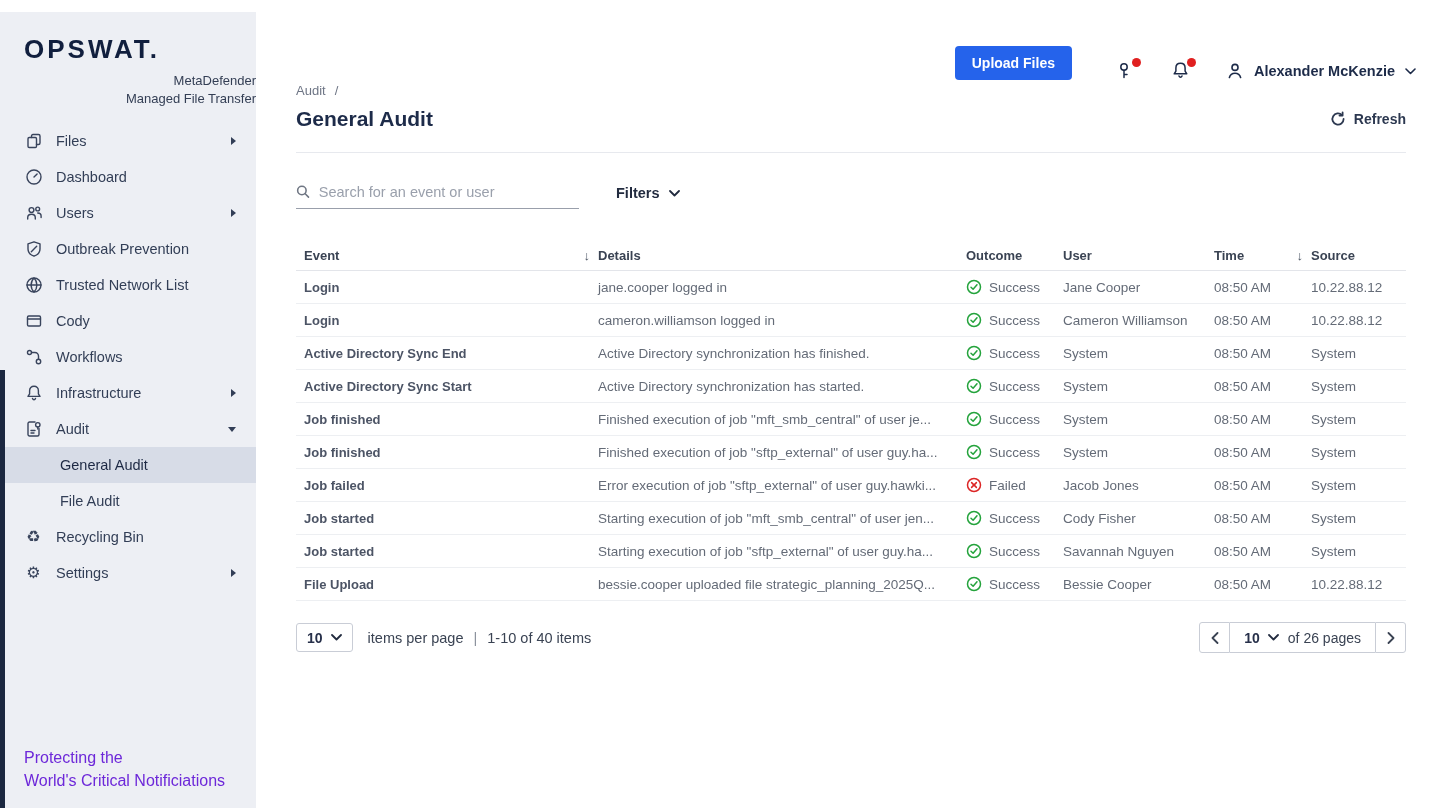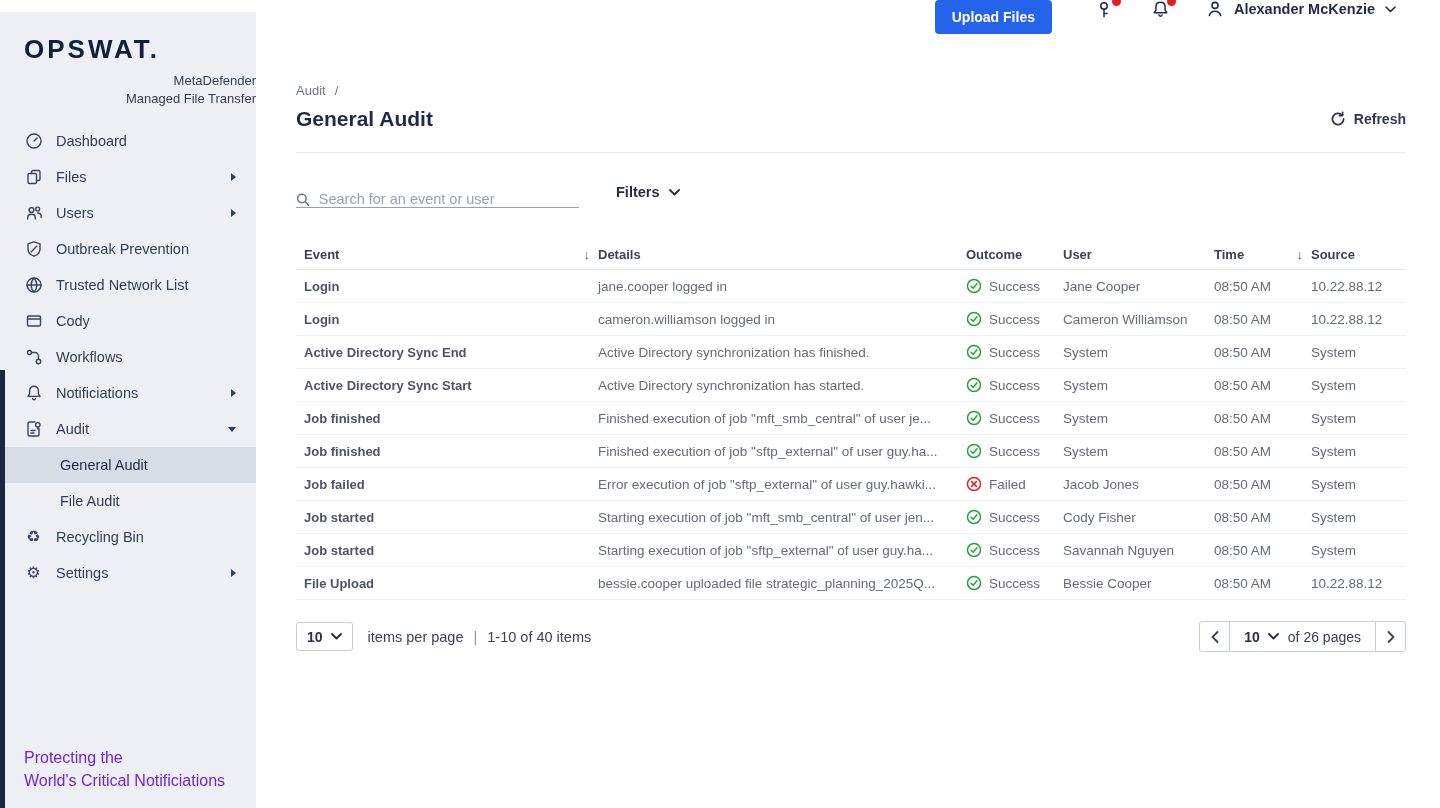--- a/index.html
+++ b/index.html
@@ -25,21 +25,21 @@
   .chev-down-solid { margin-left:auto; width:0; height:0; border-top:5px solid #323e56;
     border-left:4px solid transparent; border-right:4px solid transparent; }
   .sub-item { height:36px; display:flex; align-items:center; padding-left:60px;
     font-size:14.5px; color:#323e56; cursor:pointer; }
   .sub-item.selected { background:#d7dce7; color:#1d2944; }
   .tagline { position:absolute; left:24px; bottom:28px; font-size:16px; line-height:1.45; color:#6d28d9; }
   .scroll-strip { position:absolute; left:0; top:358px; width:5px; height:450px; background:#1b2740; }
 
   
   .main { position:absolute; left:256px; top:0; width:1184px; height:808px; background:#fff; }
-  .topbar { height:80px; display:flex; align-items:flex-start; justify-content:flex-end; padding-right:44px; }
+  .topbar { height:80px; display:flex; align-items:flex-end; justify-content:flex-end; padding-right:24px; }
   .upload-btn { background:#2563eb; color:#fff; border:none; border-radius:4px;
     font-family:inherit; font-size:14px; font-weight:700; padding:9px 17px; margin-right:44px; cursor:pointer; }
   .icon-btn { position:relative; margin-right:36px; cursor:pointer; display:flex; }
   .icon-btn svg { width:19px; height:19px; stroke:#1d2b49; fill:none; stroke-width:1.5;
     stroke-linecap:round; stroke-linejoin:round; }
   .badge-dot { position:absolute; top:-3px; right:-6px; width:9px; height:9px;
     background:#e02020; border-radius:50%; }
   .user-menu { display:flex; align-items:center; gap:10px; cursor:pointer; }
   .user-menu svg { stroke:#1d2b49; fill:none; stroke-width:1.6; stroke-linecap:round; stroke-linejoin:round; }
   .user-name { font-size:14.5px; font-weight:700; color:#1d2b49; }
@@ -49,22 +49,22 @@
   .crumb-link { cursor:pointer; }
   .title-row { margin-top:9px; display:flex; align-items:center; justify-content:space-between; }
   .page-title { font-size:21px; font-weight:700; color:#1d2b49; }
   .refresh { display:flex; align-items:center; gap:8px; cursor:pointer;
     font-size:14px; font-weight:700; color:#2c3850; }
   .refresh svg { width:16px; height:16px; stroke:#2c3850; fill:none; stroke-width:1.8;
     stroke-linecap:round; stroke-linejoin:round; }
   .divider { margin-top:21px; border-bottom:1px solid #e7e9ee; }
 
   .toolbar { margin-top:31px; display:flex; align-items:flex-end; }
-  .search { width:283px; display:flex; align-items:flex-end; gap:9px;
-    border-bottom:1px solid #999fab; }
+  .search { width:283px; display:flex; align-items:flex-start; gap:9px;
+    border-bottom:1px solid #999fab; padding-bottom:8px; }
   .search svg { width:15px; height:15px; stroke:#6f7683; fill:none; stroke-width:1.7; stroke-linecap:round; }
   .search input { border:none; outline:none; background:transparent; width:100%;
     font-family:inherit; font-size:14.5px; color:#333e54; }
   .search input::placeholder { color:#9aa0ac; }
   .filters { margin-left:37px; padding-bottom:8px; display:flex; align-items:center; gap:9px;
     font-size:14.5px; font-weight:700; color:#222b3f; cursor:pointer; }
   .chev-svg { width:11px; height:7px; stroke:#222b3f; fill:none; stroke-width:1.8;
     stroke-linecap:round; stroke-linejoin:round; }
 
   
@@ -112,35 +112,35 @@
     <div class="product">
       <div>MetaDefender</div>
       <div>Managed File Transfer</div>
     </div>
   </div>
 
   <div class="nav">
     <div class="nav-item">
       <span class="nicon">
           <svg viewBox="0 0 18 18">
+            <rect x="3" y="5.5" width="8.5" height="10" rx="1.2"></rect>
+            <path d="M6.5 5.5V4c0-.8.6-1.5 1.5-1.5h5.5c.8 0 1.5.7 1.5 1.5v7c0 .8-.7 1.5-1.5 1.5h-2"></path>
+          </svg>
+        </span>
+      <span>Files</span>
+      <span class="chev-right"></span>
+    </div>
+    <div class="nav-item">
+      <span class="nicon">
+          <svg viewBox="0 0 18 18">
             <circle cx="9" cy="9" r="7"></circle>
             <path d="M9 9l3.1-3.1"></path>
           </svg>
         </span>
       <span>Dashboard</span>
-    </div>
-    <div class="nav-item">
-      <span class="nicon">
-          <svg viewBox="0 0 18 18">
-            <rect x="3" y="5.5" width="8.5" height="10" rx="1.2"></rect>
-            <path d="M6.5 5.5V4c0-.8.6-1.5 1.5-1.5h5.5c.8 0 1.5.7 1.5 1.5v7c0 .8-.7 1.5-1.5 1.5h-2"></path>
-          </svg>
-        </span>
-      <span>Files</span>
-      <span class="chev-right"></span>
     </div>
     <div class="nav-item">
       <span class="nicon">
           <svg viewBox="0 0 18 18">
             <circle cx="6.5" cy="6" r="2.4"></circle>
             <path d="M2.7 15v-1.3c0-2 1.7-3.4 3.8-3.4s3.8 1.4 3.8 3.4V15"></path>
             <circle cx="12.7" cy="5" r="1.9"></circle>
             <path d="M12.7 9c2 0 3.4 1.3 3.4 3v1.6"></path>
           </svg>
         </span>
@@ -184,21 +184,21 @@
         </span>
       <span>Workflows</span>
     </div>
     <div class="nav-item">
       <span class="nicon">
           <svg viewBox="0 0 18 18">
             <path d="M9 2.3c-2.7 0-4.4 1.9-4.4 4.4v3.1L3 12.4h12l-1.6-2.6V6.7c0-2.5-1.7-4.4-4.4-4.4z"></path>
             <path d="M7.5 14.5c.3.8 1 1.2 1.5 1.2s1.2-.4 1.5-1.2"></path>
           </svg>
         </span>
-      <span>Notificiations</span>
+      <span>Infrastructure</span>
       <span class="chev-right"></span>
     </div>
     <div class="nav-item">
       <span class="nicon">
           <svg viewBox="0 0 18 18">
             <path d="M14 8.5v6c0 .8-.7 1.5-1.5 1.5h-8c-.8 0-1.5-.7-1.5-1.5v-11C3 2.7 3.7 2 4.5 2H10"></path>
             <circle cx="12.8" cy="4.8" r="2.2"></circle>
             <path d="M12.8 7v2M6 10.5h4M6 13h3"></path>
           </svg>
         </span>

